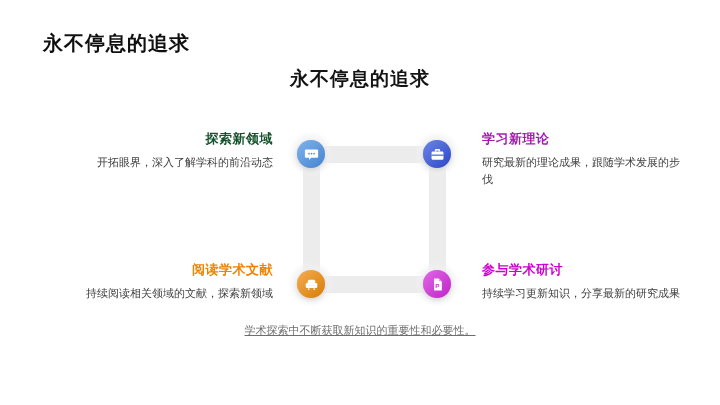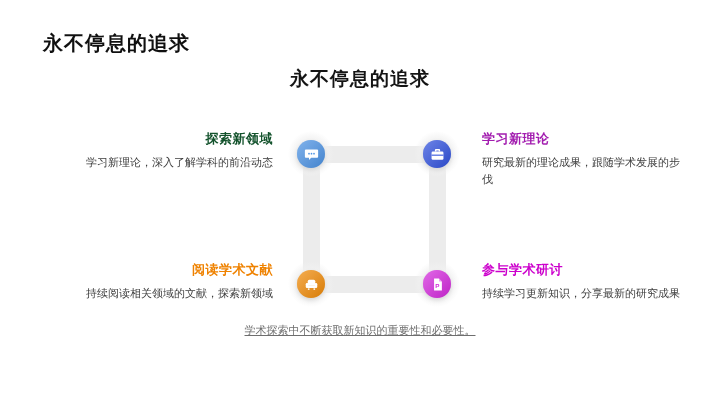--- a/index.html
+++ b/index.html
@@ -120,21 +120,21 @@
       <svg width="15" height="15" viewBox="0 0 24 24">
         <path fill="#ffffff" d="M6.5 2.5h8l4.5 4.5v14.5h-12.5z"></path>
         <path fill="currentColor" opacity="0.45" d="M14.5 2.5l4.5 4.5h-4.5z"></path>
         <text x="8.3" y="17" font-size="10" font-weight="bold" fill="currentColor" font-family="Liberation Sans, sans-serif">P</text>
       </svg>
     </span>
   </div>
 
   <div class="block block-tl">
     <div class="label" style="color: #14532d;">探索新领域</div>
-    <div class="desc">学习新理论，深入了解学科的前沿动态</div>
+    <div class="desc">开拓眼界，深入了解学科的前沿动态</div>
   </div>
 
   <div class="block block-tr">
     <div class="label" style="color: #a21caf;">学习新理论</div>
     <div class="desc">研究最新的理论成果，跟随学术发展的步伐</div>
   </div>
 
   <div class="block block-bl">
     <div class="label" style="color: rgb(239, 130, 0);">阅读学术文献</div>
     <div class="desc">持续阅读相关领域的文献，探索新领域</div>

